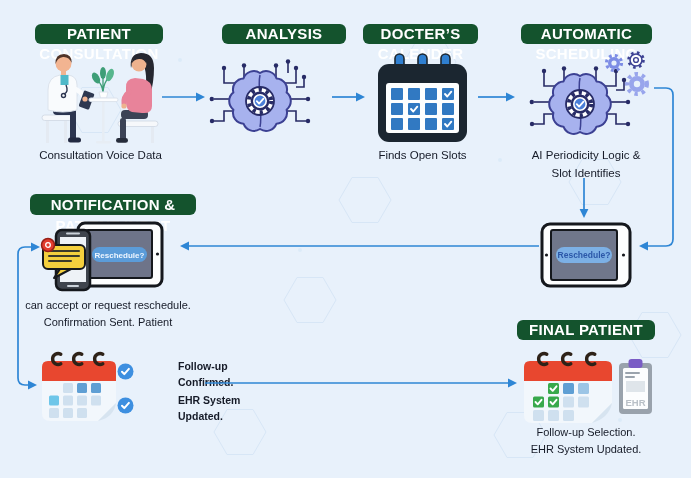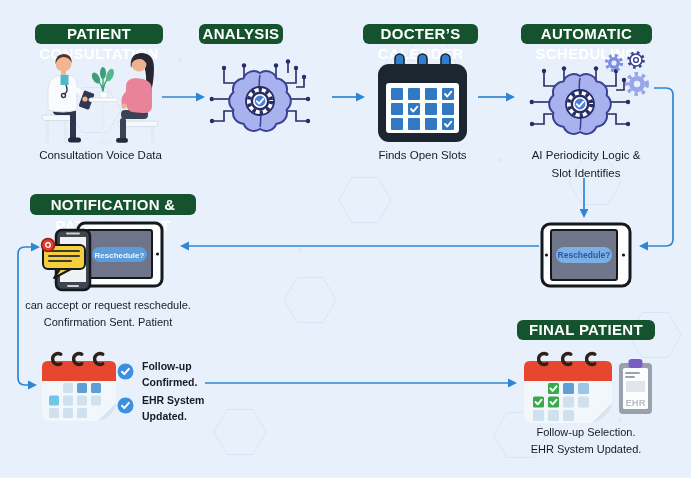--- a/index.html
+++ b/index.html
@@ -5,21 +5,21 @@
   html,body{margin:0;padding:0;background:#e8f1fb;}
   body{font-family:"Liberation Sans",sans-serif;}
   .stage{position:relative;width:691px;height:478px;background:#e8f1fb;overflow:hidden;}
   .stage svg{font-family:inherit;}
   .abs{position:absolute;}
   .badge{position:absolute;height:20px;line-height:20px;text-align:center;background:#14532d;
          color:#ffffff;font-weight:700;font-size:15px;letter-spacing:.3px;border-radius:6px;}
   .caption{position:absolute;text-align:center;color:#161b28;font-weight:400;
            font-size:11.5px;line-height:18px;}
   .caption.small{font-size:11px;line-height:17px;}
-  .bullet{position:absolute;display:flex;align-items:flex-start;}
+  .bullet{position:absolute;display:flex;align-items:flex-start;gap:36px;}
   .bullet .txt{margin-left:8px;color:#161b28;font-weight:700;font-size:10.5px;line-height:16px;}
   .overlay{position:absolute;left:0;top:0;pointer-events:none;}
 </style>
 </head>
 <body>
 
 <div class="stage">
 
   <svg class="overlay" width="691" height="478" aria-hidden="true">
     <defs>
@@ -34,21 +34,21 @@
     <use href="#hex" transform="translate(240,432)"></use>
     <use href="#hex" transform="translate(520,435)"></use>
     <use href="#hex" transform="translate(365,200)"></use>
     <circle cx="180" cy="60" r="2" fill="#dcebf8"></circle>
     <circle cx="500" cy="160" r="2" fill="#dcebf8"></circle>
     <circle cx="300" cy="250" r="2" fill="#dcebf8"></circle>
     <circle cx="620" cy="420" r="2" fill="#dcebf8"></circle>
   </svg>
 
   <div class="badge" style="left:35px;top:24px;width:128px;">PATIENT CONSULTATION</div>
-  <div class="badge" style="left:199px;top:24px;width:84px;">ANALYSIS</div>
+  <div class="badge" style="left:222px;top:24px;width:124px;">ANALYSIS</div>
   <div class="badge" style="left:363px;top:24px;width:115px;">DOCTER’S CALENDER</div>
   <div class="badge" style="left:521px;top:24px;width:131px;">AUTOMATIC SCHEDULING</div>
 
   <svg class="abs" style="left:33px;top:46px;" width="134" height="102" viewBox="0 0 134 102">
 
     <rect x="13" y="74" width="3" height="23" fill="#e4eaf2"></rect>
     <rect x="31" y="74" width="3" height="23" fill="#e4eaf2"></rect>
     <rect x="9" y="69" width="30" height="5.5" rx="2.7" fill="#f6f8fb" stroke="#d5dde8"></rect>
 
     <rect x="37" y="62" width="6" height="32" rx="2.5" fill="#2c3550"></rect>

